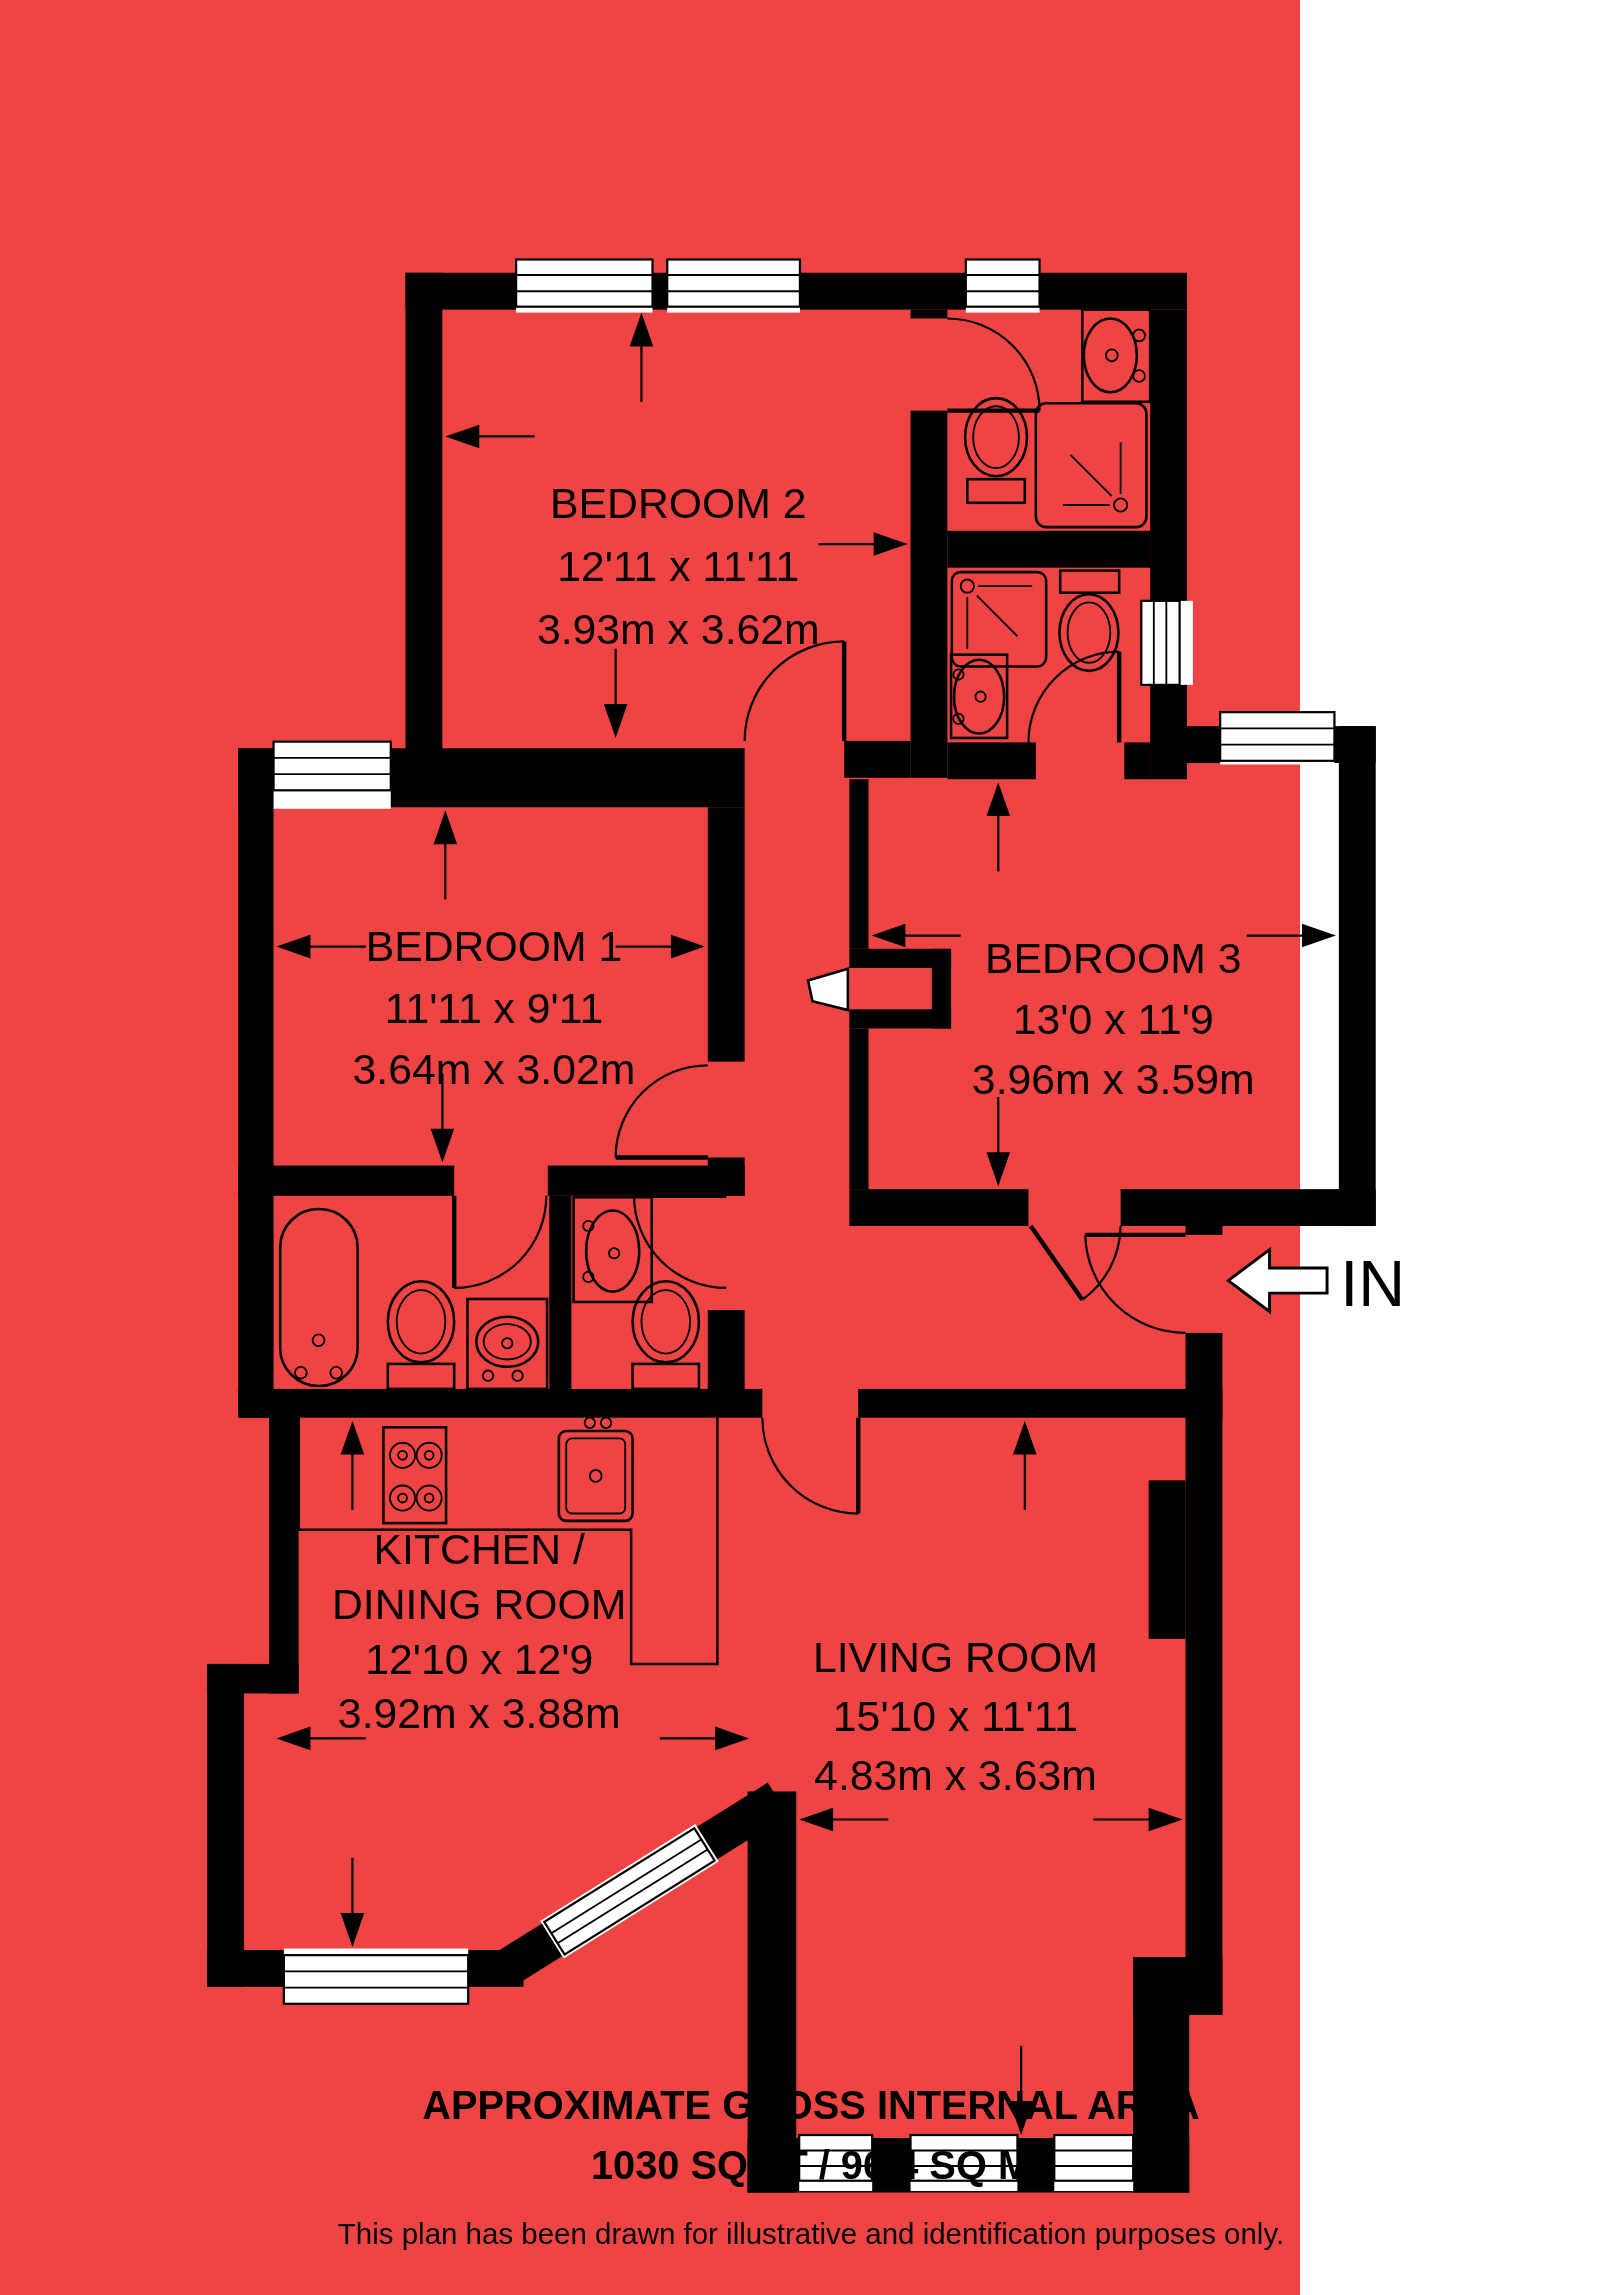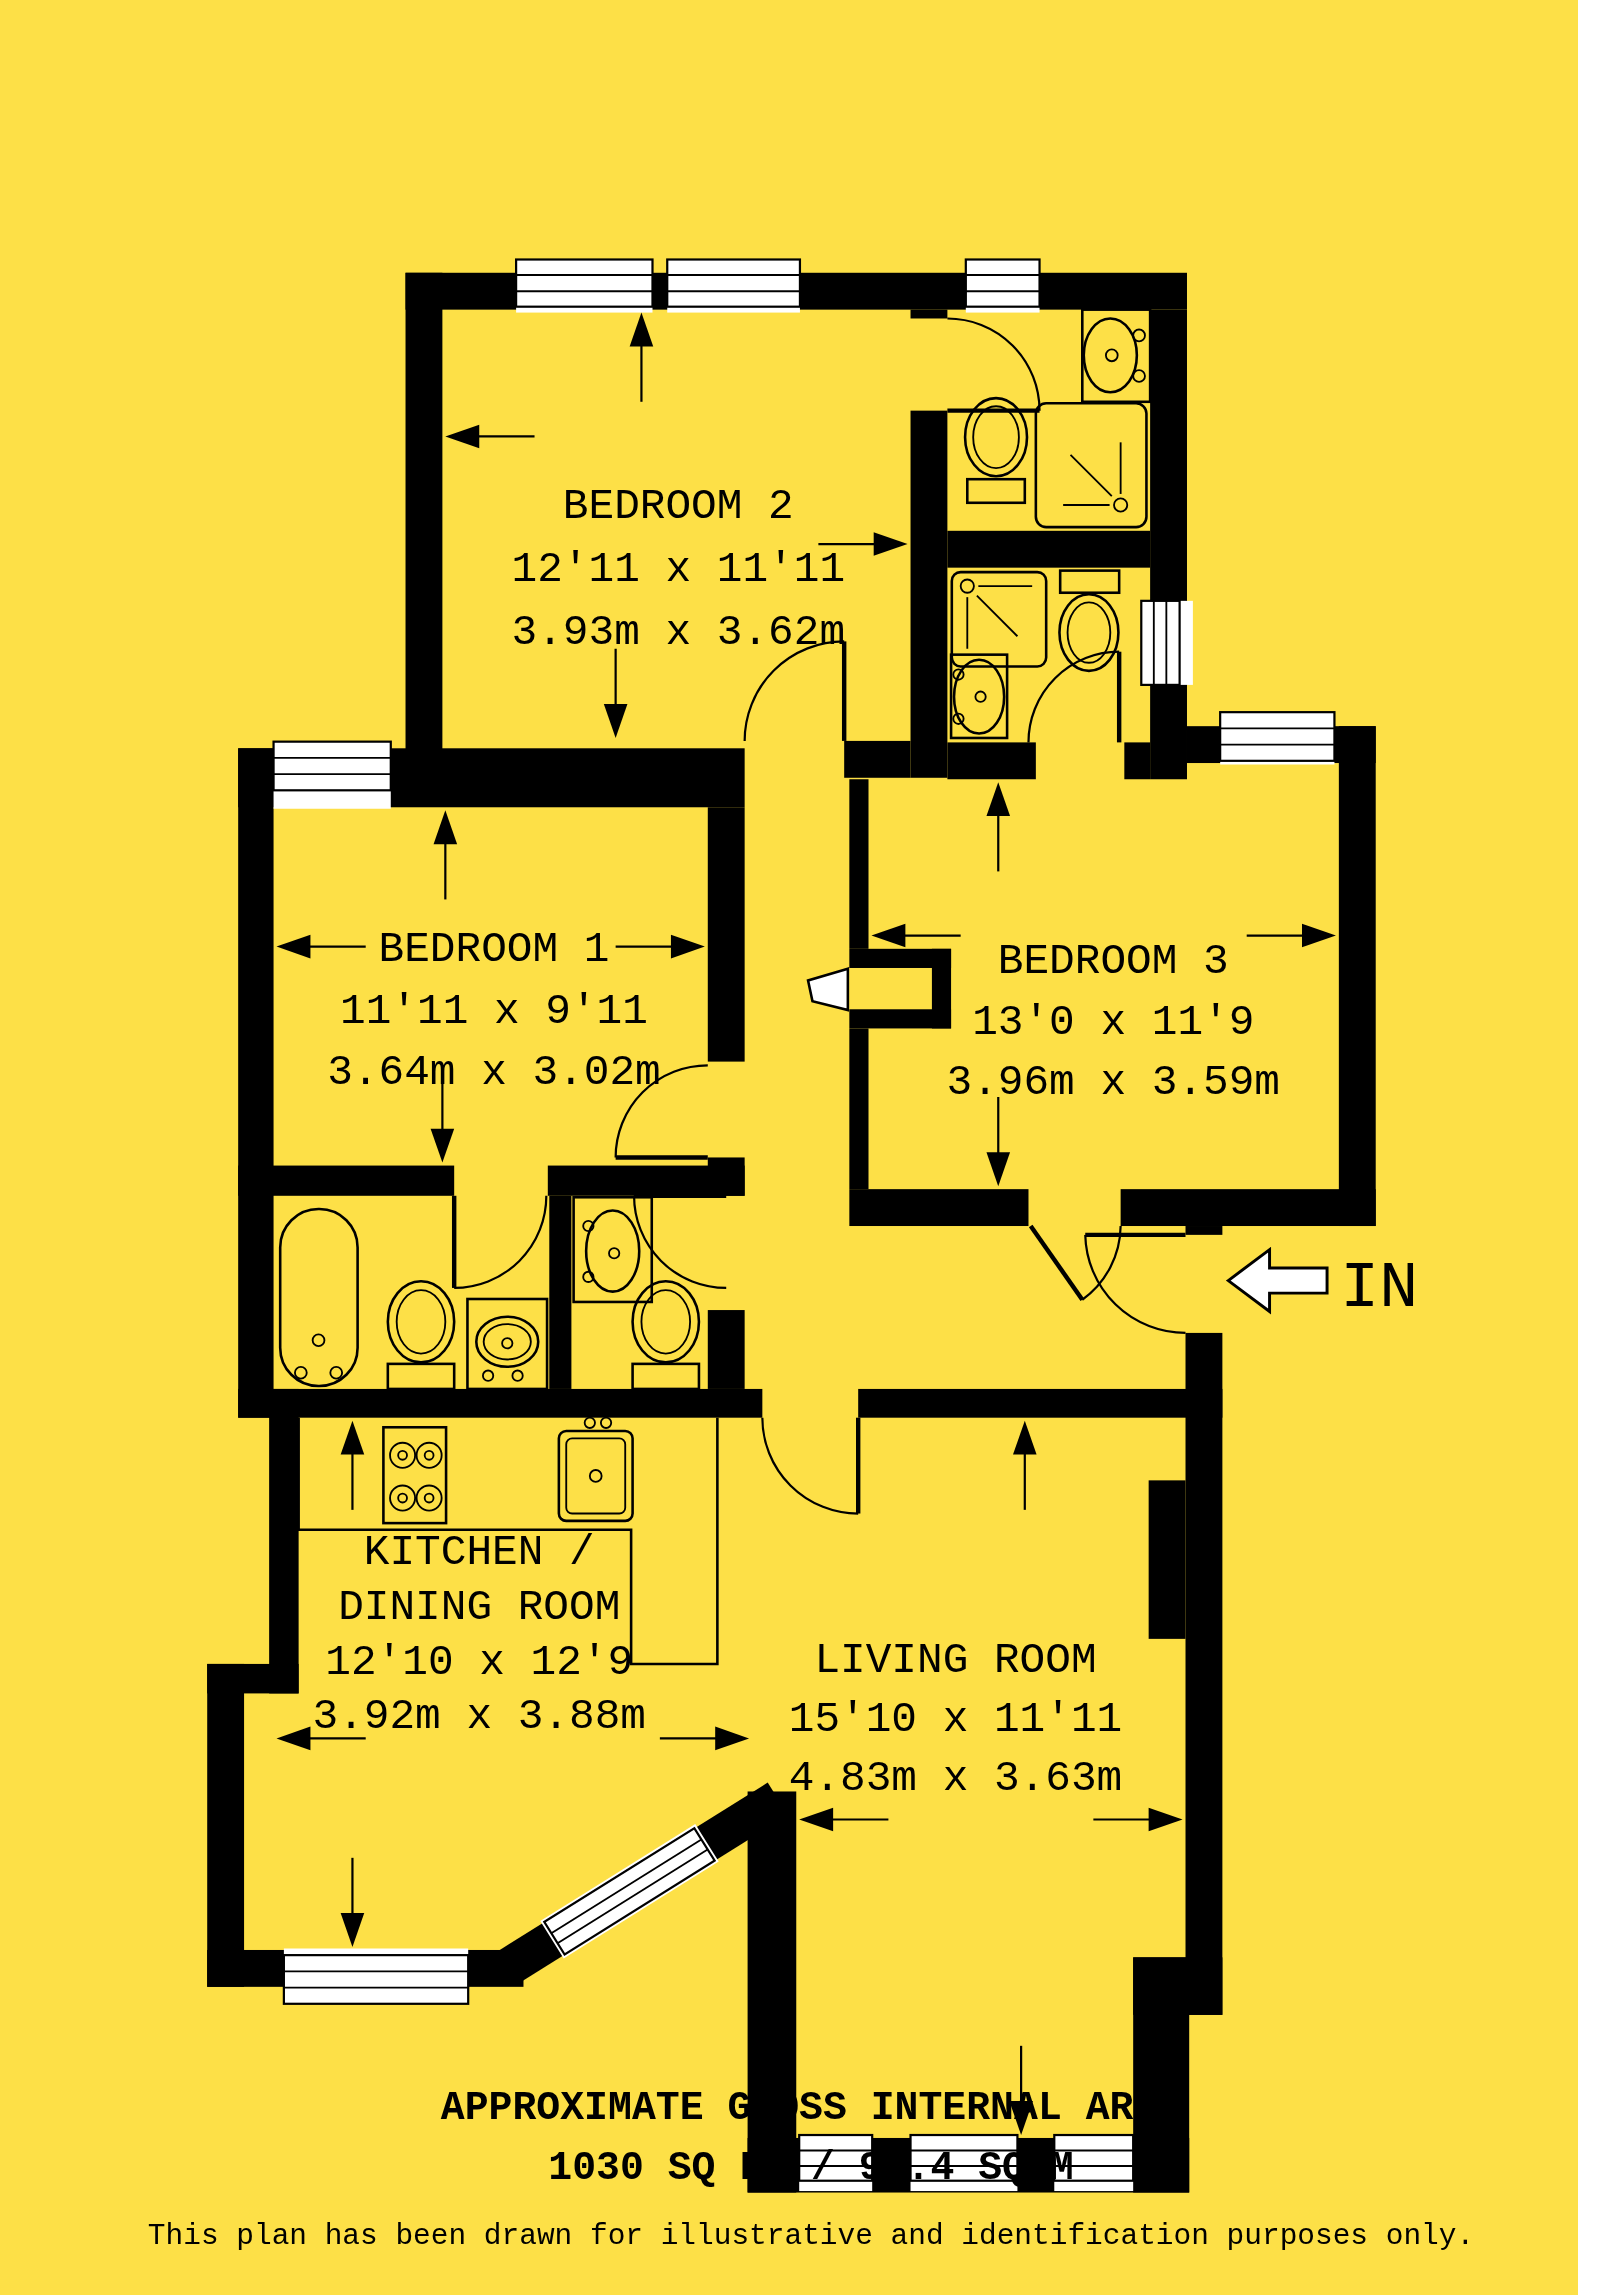--- a/index.html
+++ b/index.html
@@ -1,16 +1,16 @@
 <!DOCTYPE html>
 <html style="font-size:11.8px"><head>
 <meta charset="utf-8">
 <style>
   html,body{margin:0;padding:0;background:#ffffff;}
-  .stage{position:relative;width:1578px;height:2295px;background:#fde047;font-family:Liberation Mono, monospace;}
+  .stage{position:relative;width:1300px;height:2295px;background:#ef4444;font-family:Liberation Sans, sans-serif;}
   svg{display:block;width:1622px;height:2295px;}
   .wall{fill:#000000;stroke:none;}
   .thin{fill:none;stroke:#000000;stroke-width:3.5;}
   .thin2{fill:none;stroke:#000000;stroke-width:2.5;}
   .winframe{fill:#ffffff;stroke:#000000;stroke-width:3;}
   .winclear{fill:#ffffff;stroke:none;}
   .leaf{stroke:#000000;stroke-width:6;fill:none;}
   .arc{stroke:#000000;stroke-width:3;fill:none;}
   .dimline{stroke:#000000;stroke-width:3;}
   .dimhead{fill:#000000;stroke:none;}

